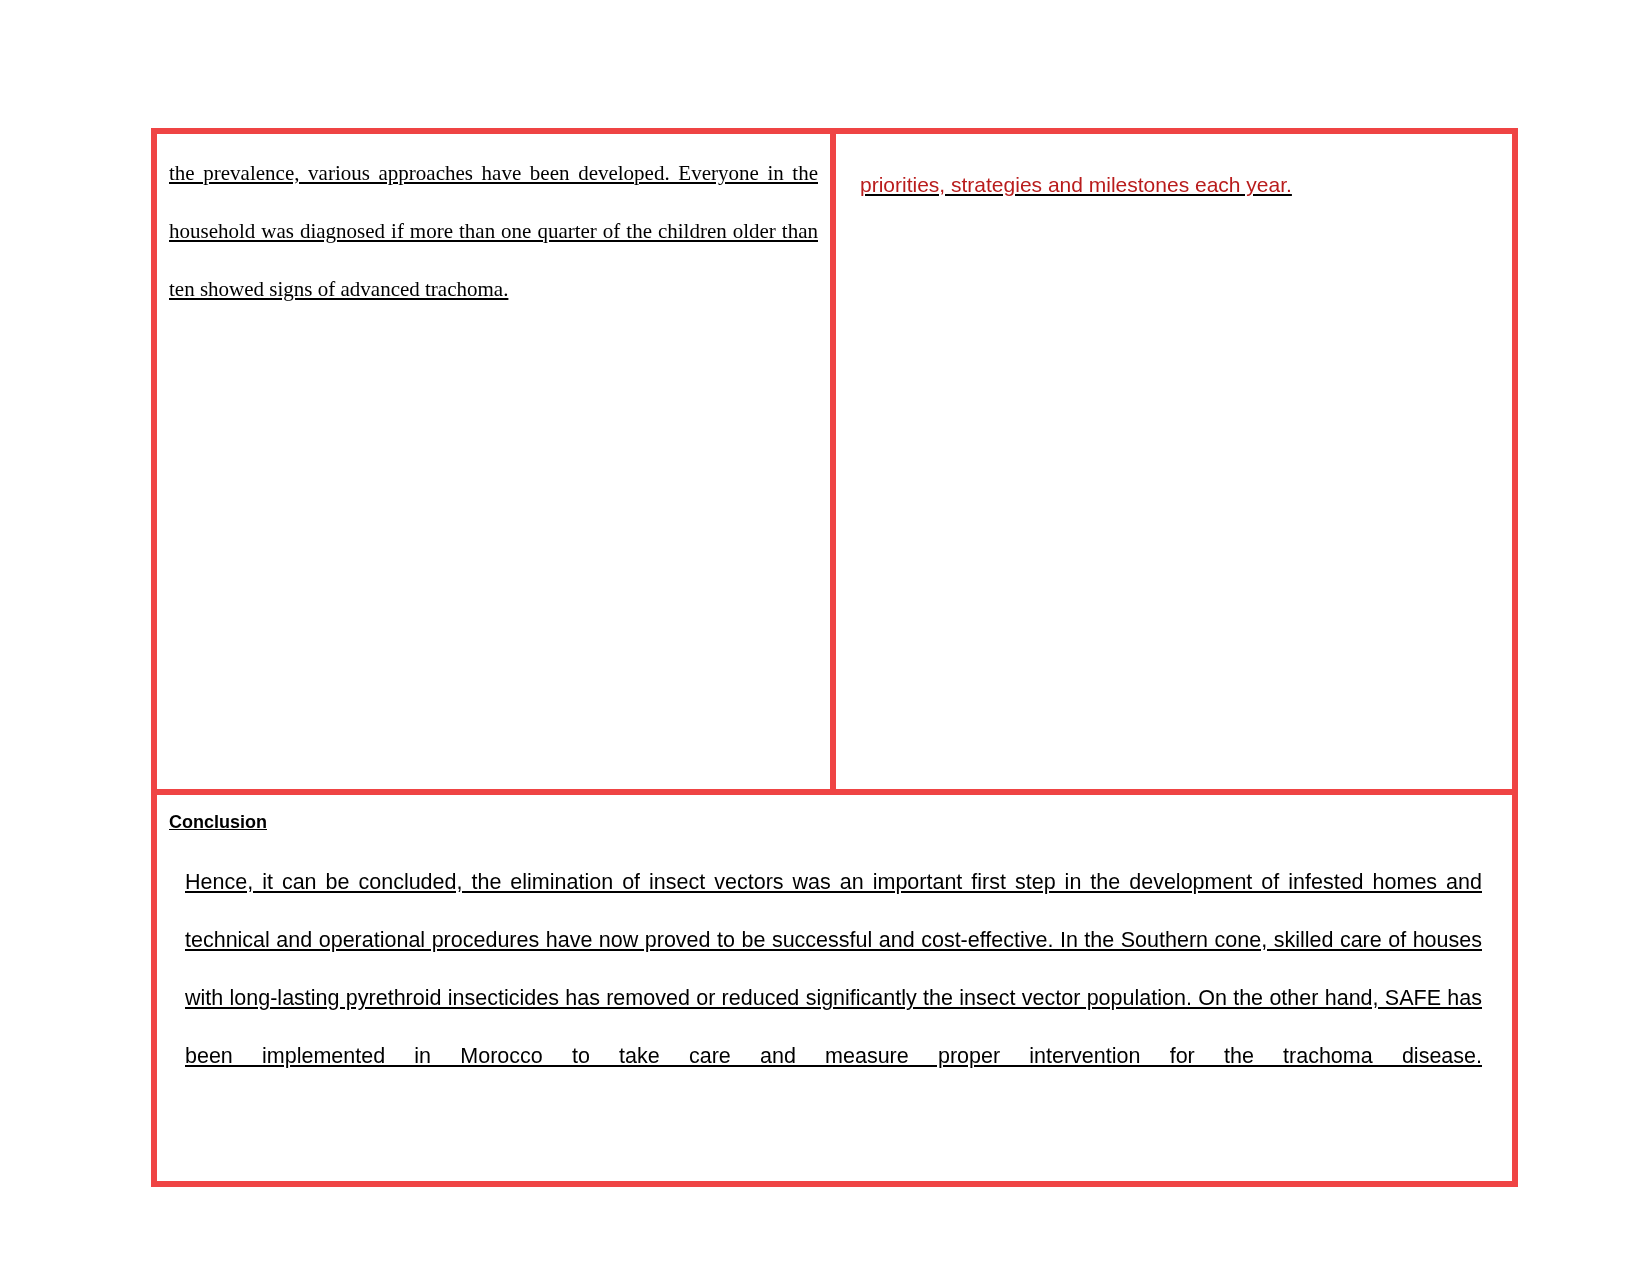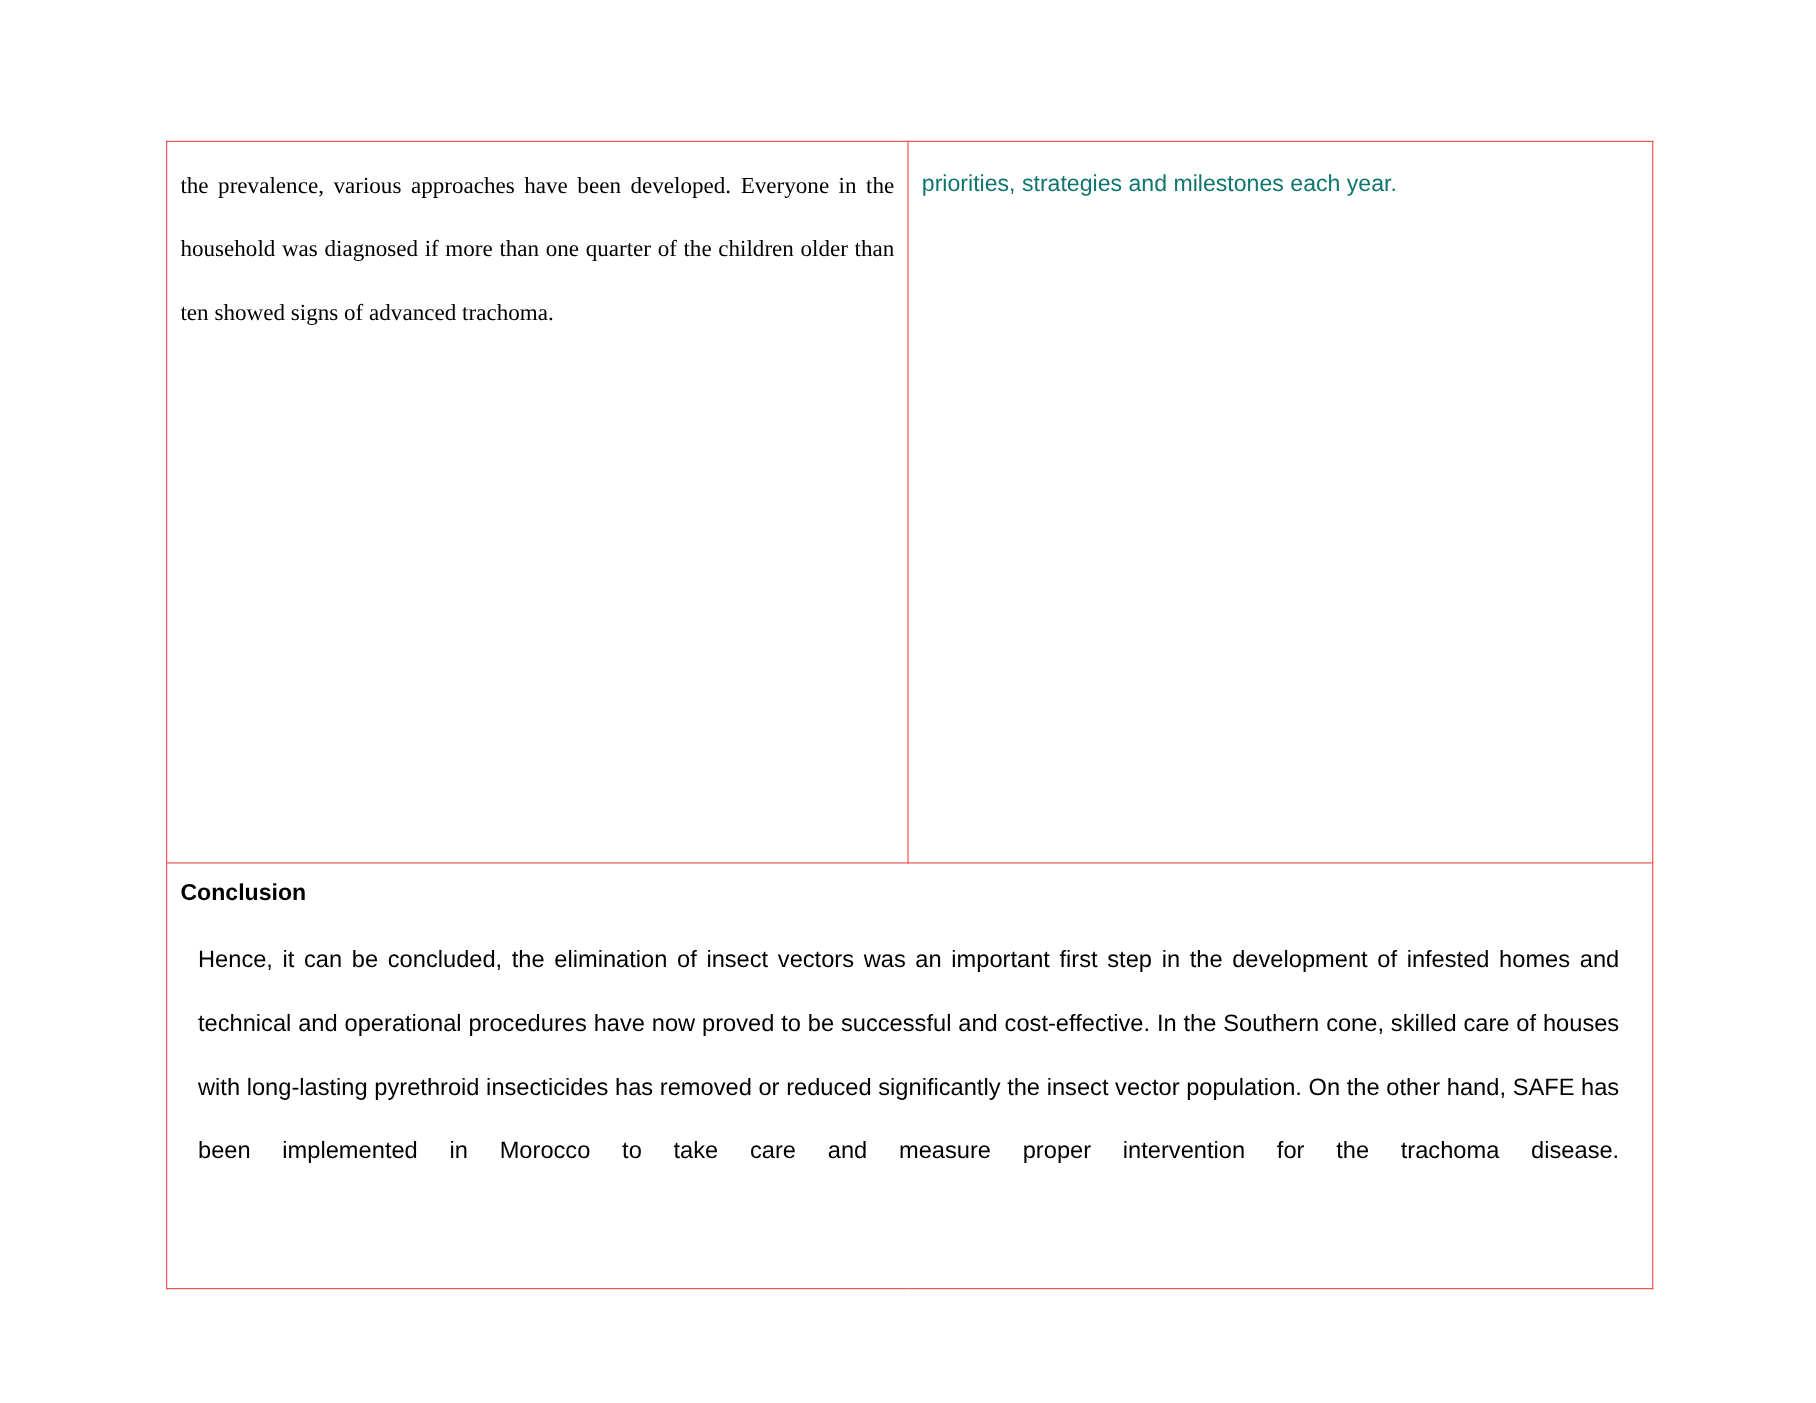--- a/index.html
+++ b/index.html
@@ -28,23 +28,24 @@
   
   .doc-table {
     position: absolute;
     left: 151px;
     top: 128px;
     width: 1349px;
     border-collapse: collapse;
     table-layout: fixed;
   }
   .doc-table td {
-    border: 1px solid #ef4444;
+    border: 6px solid #ef4444;
     vertical-align: top;
     padding: 0;
+    text-decoration: underline;
   }
 
   .cell-left  { width: 673px; }
   .cell-right { width: 676px; }
 
   .cell-inner {
     padding: 10px 12px 10px 12px;
   }
 
   
@@ -57,34 +58,34 @@
     margin: 0;
     color: #000000;
     hyphens: none;
   }
 
   .sans-para {
     font-family: "Liberation Sans", sans-serif;
     font-size: 21px;
     line-height: 58px;
     text-align: left;
-    margin: 0;
-    color: #0f766e;
+    margin: 12px;
+    color: #b91c1c;
   }
 
   .row-upper-left  { height: 655px; }
   .row-upper-right { height: 655px; }
 
   .conclusion-inner {
     padding: 12px 14px 22px 12px;
   }
 
   .conclusion-heading {
     font-family: "Liberation Sans", sans-serif;
-    font-size: 21px;
+    font-size: 18px;
     font-weight: bold;
     line-height: 30px;
     margin: 0 0 12px 0;
     color: #000000;
   }
 
   .conclusion-body {
     font-family: "Liberation Sans", sans-serif;
     font-size: 21.5px;
     line-height: 58px;

